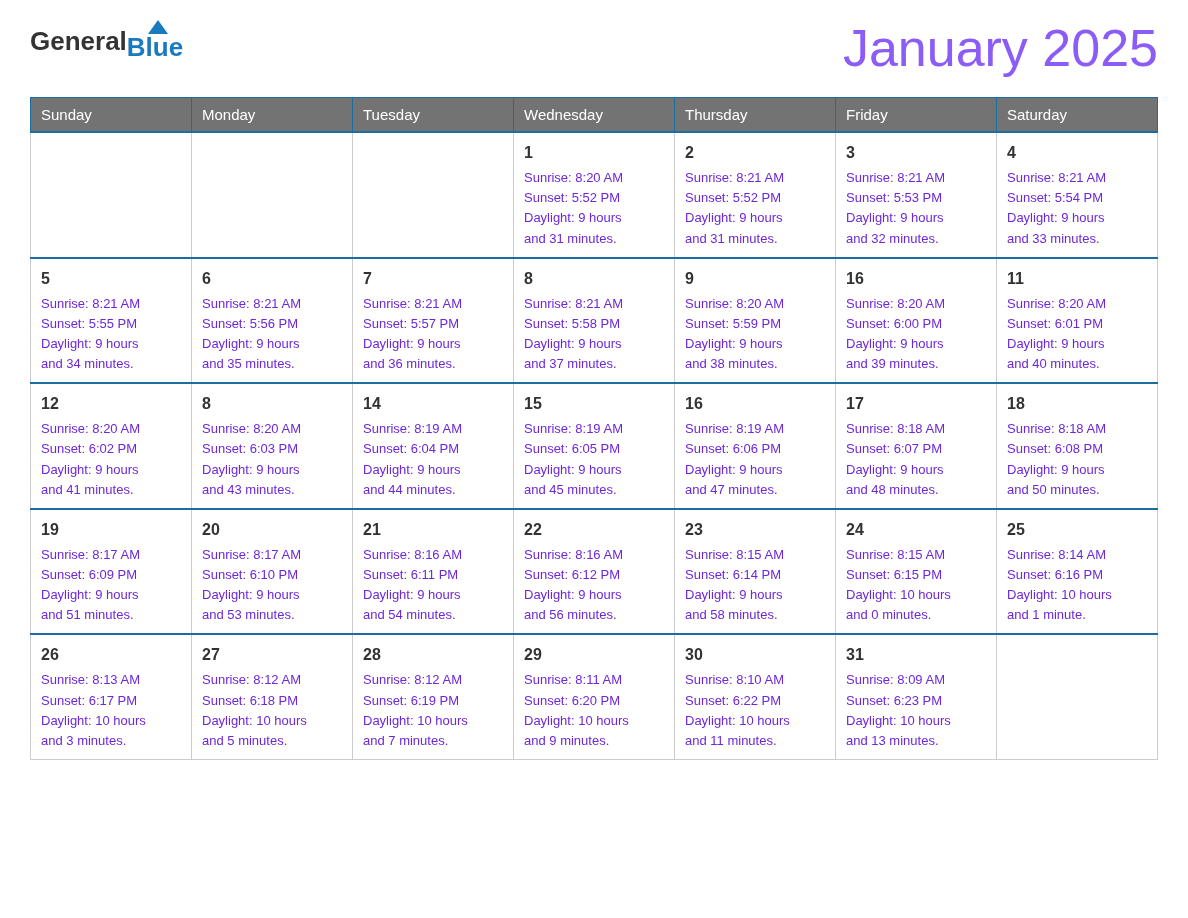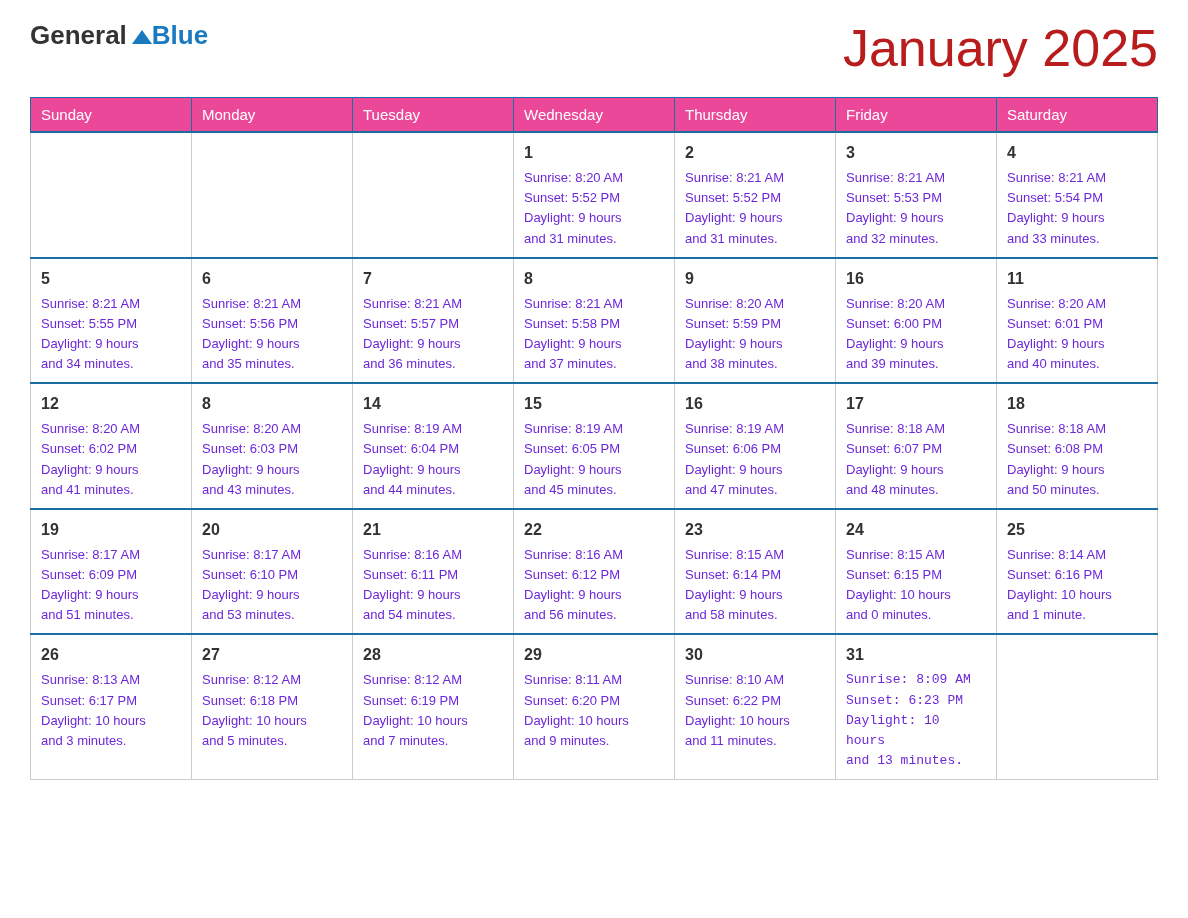--- a/index.html
+++ b/index.html
@@ -27,21 +27,21 @@
       align-items: center;
       justify-content: center;
     }
     .logo-general {
       font-size: 26px;
       font-weight: bold;
       color: #333;
     }
     .logo-blue-block {
       display: flex;
-      flex-direction: row;
+      flex-direction: column;
       align-items: center;
     }
     .logo-triangle {
       width: 0;
       height: 0;
       border-left: 10px solid transparent;
       border-right: 10px solid transparent;
       border-bottom: 14px solid #1a7abf;
       margin-bottom: -2px;
       margin-left: 5px;
@@ -50,35 +50,35 @@
       font-size: 26px;
       font-weight: bold;
       color: #1a7abf;
     }
     .title-block {
       text-align: right;
     }
     .month-title {
       font-size: 52px;
       font-weight: normal;
-      color: #b91c1c;
+      color: #8b5cf6;
       line-height: 1.1;
     }
     .location {
       font-size: 20px;
       color: #555;
       margin-top: 4px;
     }
     .calendar-table {
       width: 100%;
       border-collapse: collapse;
       table-layout: fixed;
     }
     .calendar-table th {
-      background-color: #ec4899;
+      background-color: #737373;
       color: #fff;
       font-size: 15px;
       font-weight: normal;
       padding: 8px 10px;
       text-align: left;
       border: 1px solid #1a6fa0;
       margin-left: 36px;
     }
     .calendar-table td {
       vertical-align: top;
@@ -350,21 +350,21 @@
         </td>
         <td>
           <span class="day-number">30</span>
           <div class="day-info" style="white-space: pre-line;">Sunrise: 8:10 AM
 Sunset: 6:22 PM
 Daylight: 10 hours
 and 11 minutes.</div>
         </td>
         <td>
           <span class="day-number">31</span>
-          <div class="day-info" style="white-space: pre-line; font-family: Liberation Mono, monospace;">Sunrise: 8:09 AM
+          <div class="day-info" style="white-space: pre-line;">Sunrise: 8:09 AM
 Sunset: 6:23 PM
 Daylight: 10 hours
 and 13 minutes.</div>
         </td>
         <td>&nbsp;</td>
       </tr>
     </tbody>
 </table>
 
 </body></html>

